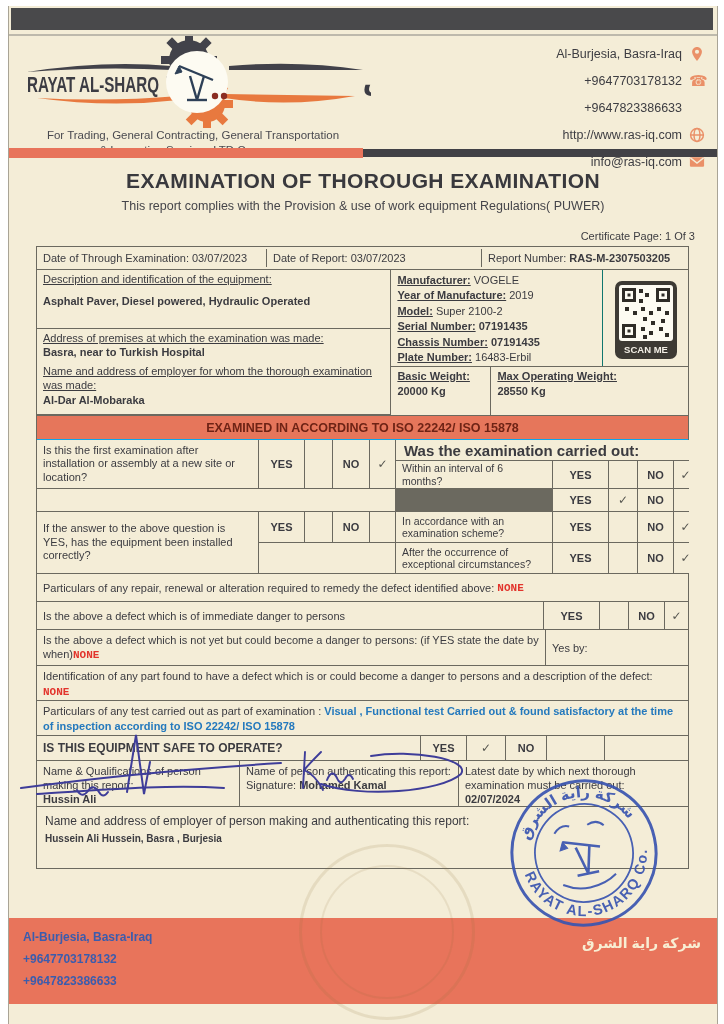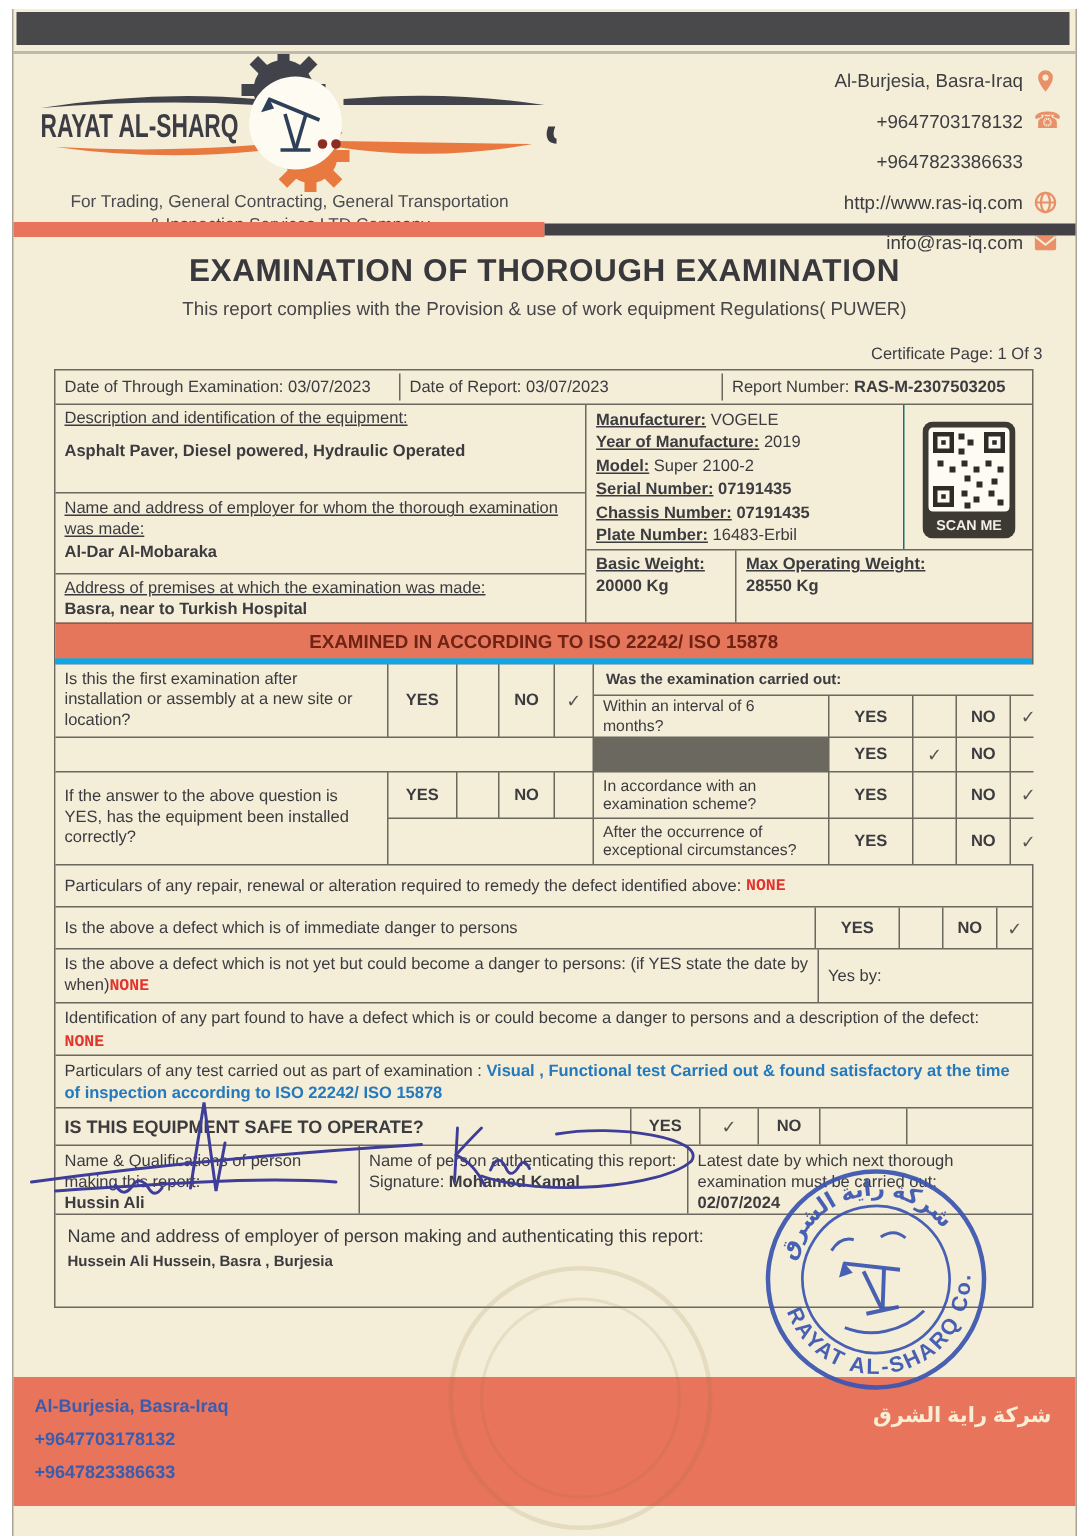--- a/index.html
+++ b/index.html
@@ -44,24 +44,24 @@
   .equip-row{height:146px;}
   .equip-left{width:355px;display:flex;flex-direction:column;}
   .equip-right{width:298px;display:flex;flex-direction:column;border-left:1px solid #6b695f;}
   .eq-block{padding:3px 6px;box-sizing:border-box;}
   .eq-details{display:flex;height:96px;}
   .eq-detail-list{flex:1;padding:3px 6px;line-height:15.4px;}
   .eq-qr{width:86px;border-left:1px solid #0f766e;display:flex;align-items:center;justify-content:center;padding-top:4px;box-sizing:border-box;}
   .eq-weights{display:flex;border-top:1px solid #6b695f;flex:1;}
   .banner{height:23px;background:#e6765b;border-top:1px solid #6b695f;display:flex;align-items:center;justify-content:center;font-weight:bold;font-size:12.5px;color:#6e2315;}
 
-  .exam-grid{display:grid;grid-template-columns:221px 45px 27px 36px 25px 156px 55px 28px 35px 23px;grid-template-rows:20px 27px 22px 30px 30px;background:#6b695f;gap:1px;border-top:4px solid #0ea5e9;}
+  .exam-grid{display:grid;grid-template-columns:221px 45px 27px 36px 25px 156px 55px 28px 35px 23px;grid-template-rows:20px 27px 22px 30px 30px;background:#6b695f;gap:1px;border-top:1px solid #0ea5e9;}
   .exam-grid > div{background:#f4edd7;box-sizing:border-box;}
   .gq{padding:4px 6px;display:flex;align-items:center;line-height:13.5px;}
-  .ghdr{font-weight:bold;font-size:10px;display:flex;align-items:center;padding:0 8px;}
+  .ghdr{font-weight:bold;font-size:15px;display:flex;align-items:center;padding:0 8px;}
   .gyn{display:flex;align-items:center;justify-content:center;font-weight:bold;}
   .gsub{padding:2px 6px;display:flex;align-items:center;line-height:12.5px;font-size:10.5px;}
 
   .defect-text{flex:1;display:flex;align-items:center;line-height:14px;flex-wrap:wrap;align-content:center;}
   .yesno-sm{width:55px;}
   .chkc-sm{width:28px;}
   .no-sm{width:35px;}
   .chk2-sm{width:23px;}
   .safe-q{flex:1;display:flex;align-items:center;font-weight:bold;font-size:12px;}
 
@@ -193,27 +193,27 @@
         <div class="cell br" style="width:215px">Date of Report: 03/07/2023</div>
         <div class="cell" style="flex:1"><span>Report Number: </span><span class="b">RAS-M-2307503205</span></div>
       </div>
 
       <div class="trow equip-row">
         <div class="equip-left">
           <div class="eq-block bb" style="height:60px">
             <div class="u">Description and identification of the equipment:</div>
             <div class="b" style="margin-top:10px">Asphalt Paver, Diesel powered, Hydraulic Operated</div>
           </div>
+          <div class="eq-block" style="flex:1">
+            <div class="u">Address of premises at which the examination was made:</div>
+            <div class="b" style="margin-top:2px">Basra, near to Turkish Hospital</div>
+          </div>
           <div class="eq-block bb" style="height:54px">
             <div class="u" style="line-height:14px">Name and address of employer for whom the thorough examination was made:</div>
             <div class="b" style="margin-top:2px">Al-Dar Al-Mobaraka</div>
-          </div>
-          <div class="eq-block" style="flex:1">
-            <div class="u">Address of premises at which the examination was made:</div>
-            <div class="b" style="margin-top:2px">Basra, near to Turkish Hospital</div>
           </div>
         </div>
         <div class="equip-right">
           <div class="eq-details">
             <div class="eq-detail-list">
               <div><span class="b u">Manufacturer:</span> <span>VOGELE</span></div>
               <div><span class="b u">Year of Manufacture:</span> <span>2019</span></div>
               <div><span class="b u">Model:</span> <span>Super 2100-2</span></div>
               <div><span class="b u">Serial Number:</span> <span class="b">07191435</span></div>
               <div><span class="b u">Chassis Number:</span> <span class="b">07191435</span></div>

